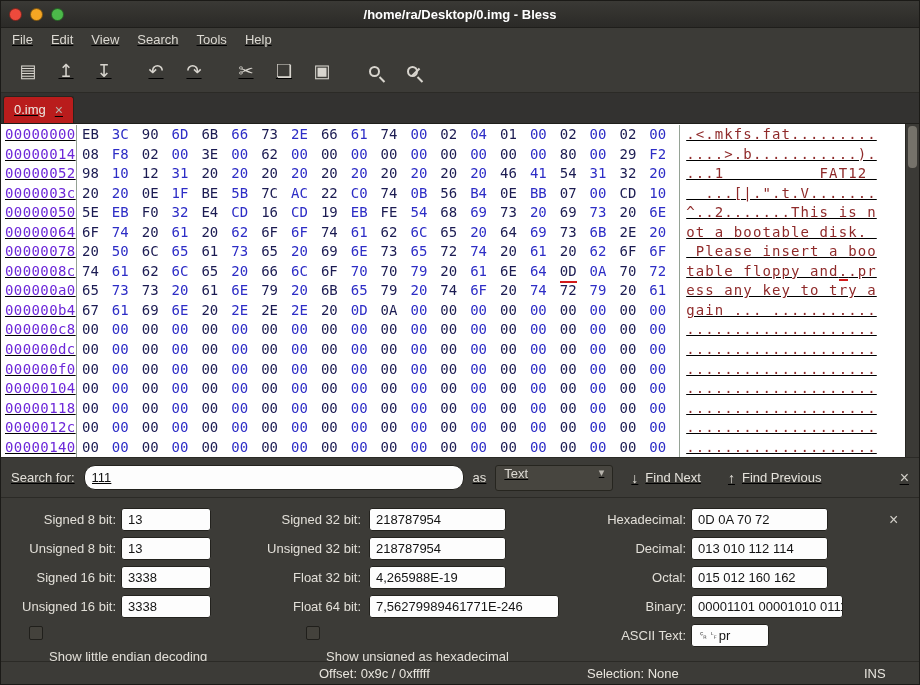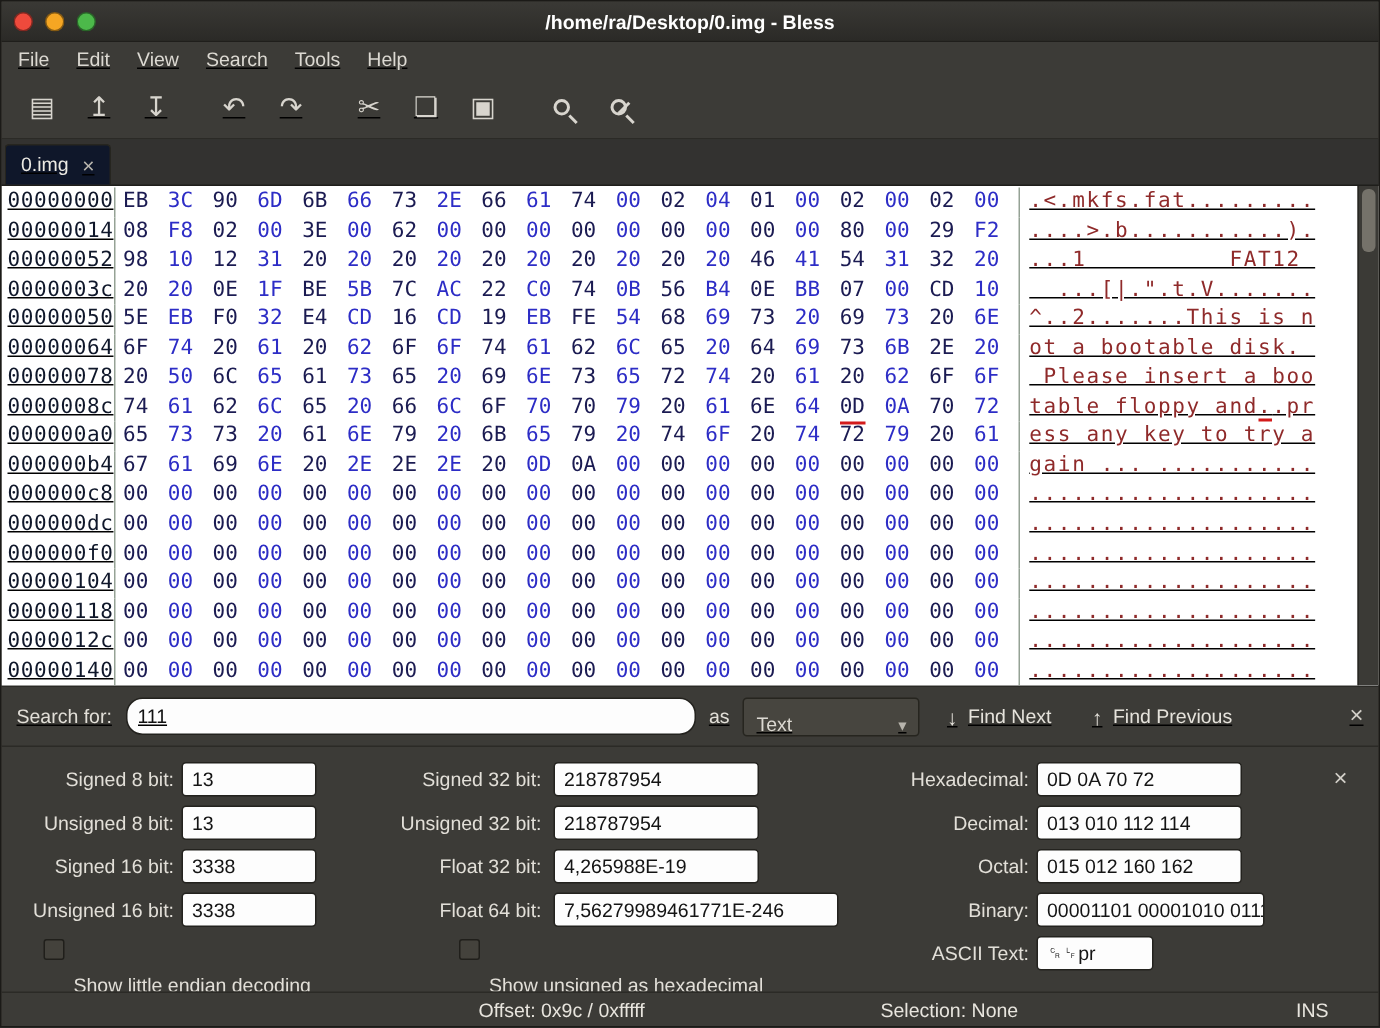--- a/index.html
+++ b/index.html
@@ -21,46 +21,46 @@
   .toolbar { height:43px; flex:0 0 43px; display:flex; align-items:center; background:#3c3b37; border-bottom:1px solid #2b2a26; padding-left:8px; }
   .tb-btn { width:36px; height:32px; display:flex; align-items:center; justify-content:center; margin:0 1px; border-radius:3px; color:#d8d5ce; }
   .tb-glyph { font-size:18px; line-height:1; }
   .tb-gap { width:14px; }
   .mag { position:relative; width:11px; height:11px; border:2px solid #d8d5ce; border-radius:50%; display:inline-block; }
   .mag::after { content:""; position:absolute; width:2px; height:7px; background:#d8d5ce; transform:rotate(-45deg); left:10px; top:8px; }
   .mag.edit::before { content:""; position:absolute; width:10px; height:2px; background:#d8d5ce; transform:rotate(-45deg); left:2px; top:3px; }
 
   
   .tabbar { height:31px; flex:0 0 31px; display:flex; align-items:flex-end; background:#333230; border-bottom:1px solid #1f1e1b; padding-left:2px; }
-  .tab { background:#0f172a; color:#eceae3; font-size:13px; padding:5px 10px 6px 10px; display:flex; gap:9px; align-items:center;
+  .tab { background:#b91c1c; color:#eceae3; font-size:13px; padding:5px 10px 6px 10px; display:flex; gap:9px; align-items:center;
          border:1px solid #26251f; border-bottom:none; border-radius:3px 3px 0 0; }
   .tab-close { color:#b8b5ad; font-size:14px; line-height:1; }
 
   
   .hexarea { flex:1 1 auto; background:#ffffff; position:relative; font-family:"DejaVu Sans Mono",monospace; font-size:14px; overflow:hidden; }
   .hexrows { height:100%; padding-top:1px; }
   .hexrow { display:flex; height:19.55px; line-height:19.5px; }
-  .offset { flex:0 0 76px; color:#0f172a; padding-left:4px; border-right:1px solid #95a295; letter-spacing:0.4px; }
+  .offset { flex:0 0 76px; color:#6d28d9; padding-left:4px; border-right:1px solid #95a295; letter-spacing:0.4px; }
   .bytes  { flex:0 0 600px; padding-left:5px; white-space:nowrap; }
   .byte   { display:inline-block; margin-right:13px; }
   .byte.even { color:#1b1b52; }
   .byte.odd  { color:#2d2dc6; }
   .byte.cursor { border-bottom:2px solid #d31b1b; }
   .ascii  { flex:0 0 200px; color:#8f2a2a; border-left:1px solid #95a295; padding-left:6px; white-space:pre; letter-spacing:1.1px; }
   .acursor { border-bottom:2px solid #d31b1b; }
   .scrollbar { position:absolute; right:0; top:0; bottom:0; width:14px; background:#3b3a36; border-left:1px solid #282723; }
   .thumb { position:absolute; left:2px; top:2px; width:9px; height:42px; background:#75726a; border-radius:4px; }
 
   
   .searchbar { height:40px; flex:0 0 40px; display:flex; align-items:center; background:#3c3b37; border-top:1px solid #2b2a26;
                padding:0 10px; color:#e2dfd8; font-size:13px; gap:9px; }
   .search-input { width:380px; height:25px; background:#fdfdfd; border:1px solid #23221e; border-radius:11px; color:#111;
                   font-size:13px; padding:0 7px; font-family:"Liberation Sans",sans-serif; }
   .combo { width:118px; height:26px; background:#47453f; border:1px solid #26251f; border-radius:3px; display:flex;
-           align-items:flex-end; justify-content:space-between; padding:0 8px; color:#dcd9d2; }
+           align-items:flex-start; justify-content:space-between; padding:0 8px; color:#dcd9d2; }
   .combo-arrow { color:#b7b4ac; font-size:11px; }
   .findbtn { display:flex; align-items:center; gap:7px; padding:4px 9px; color:#e6e3dc; }
   .find-arrow { font-size:14px; }
   .close-x { color:#d2cfc8; font-size:16px; line-height:1; }
   .search-close { margin-left:auto; }
 
   
   .convpanel { height:164px; flex:0 0 164px; position:relative; background:#3c3b37; border-top:1px solid #2b2a26;
                color:#e2dfd8; font-size:13px; }
   .cv-label { position:absolute; width:200px; text-align:right; }

